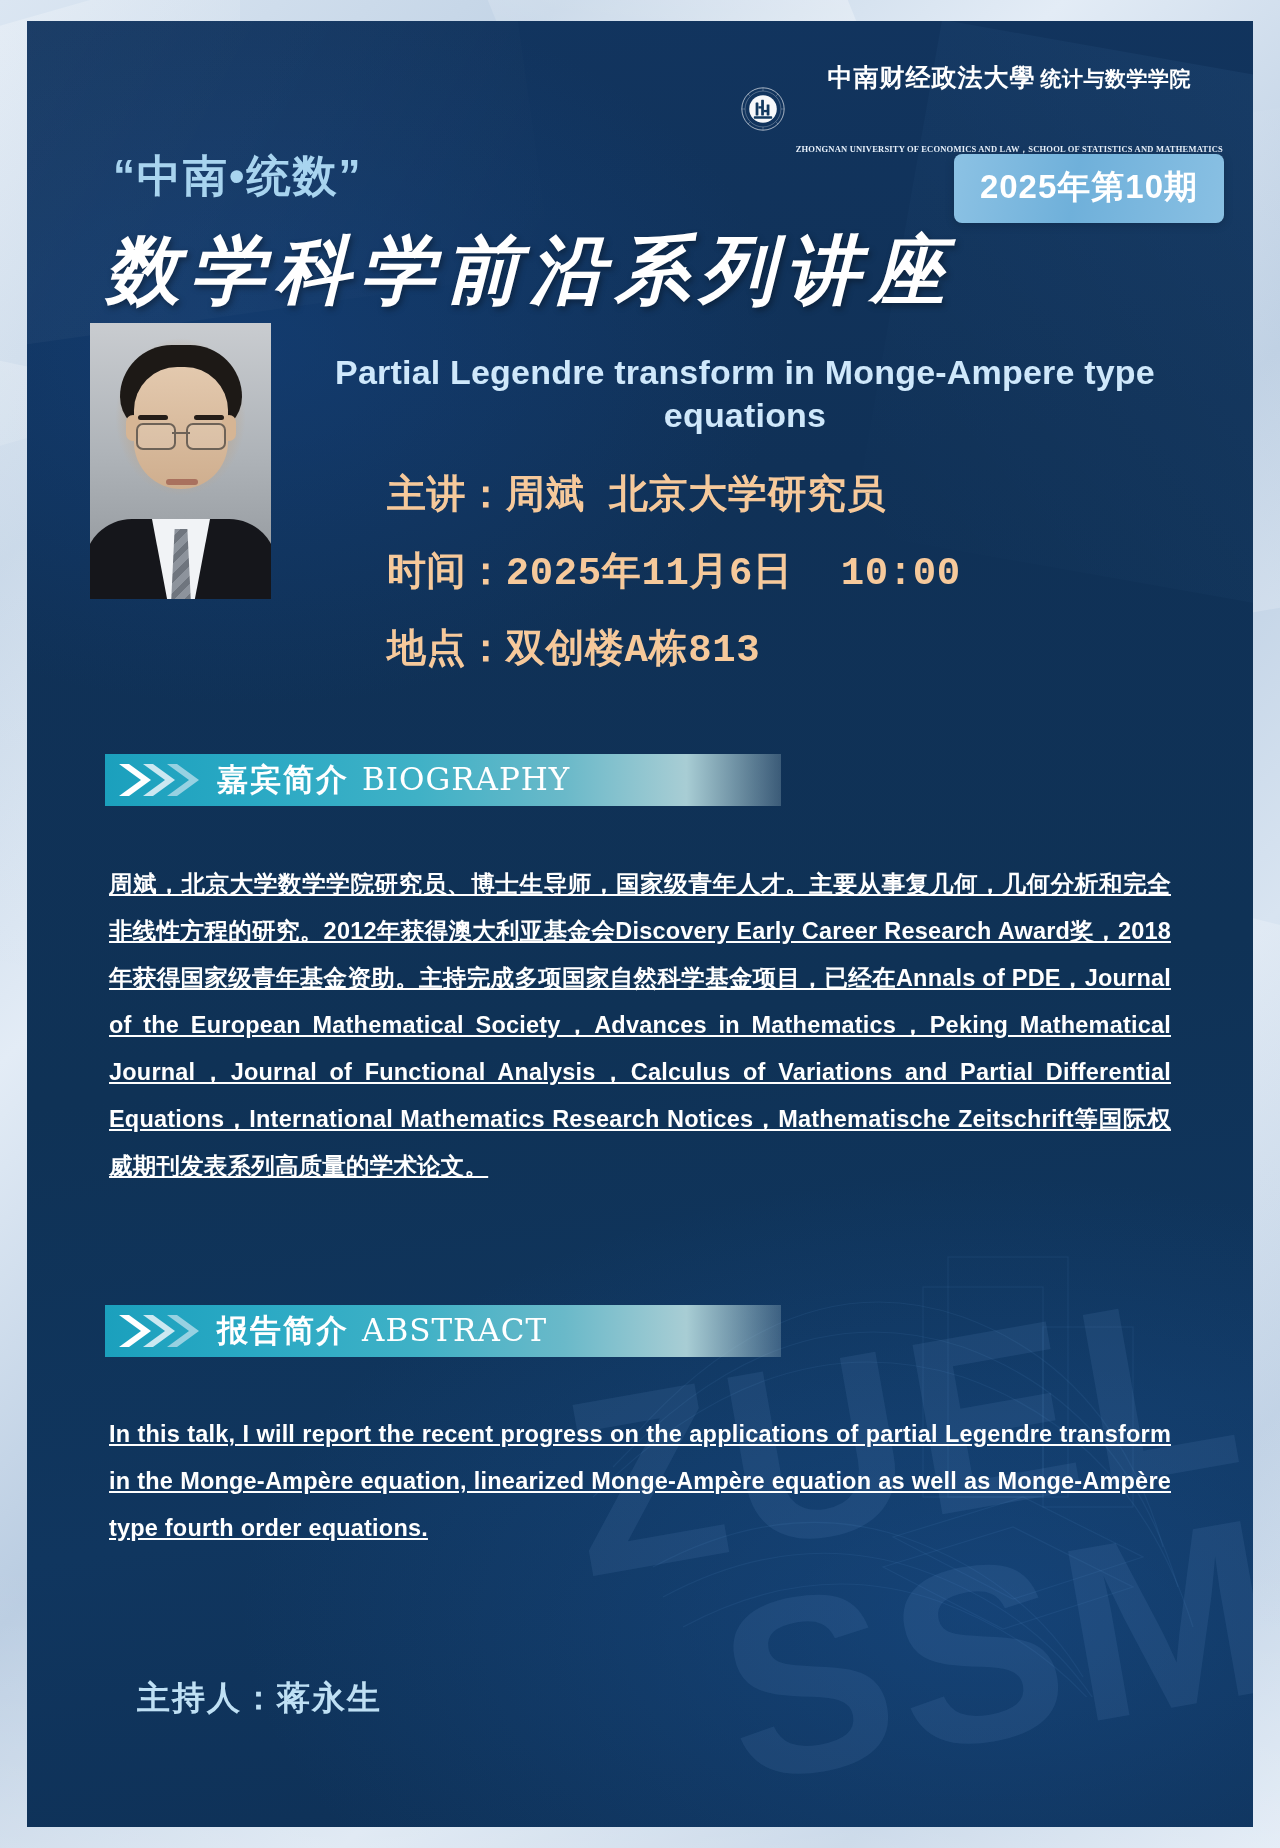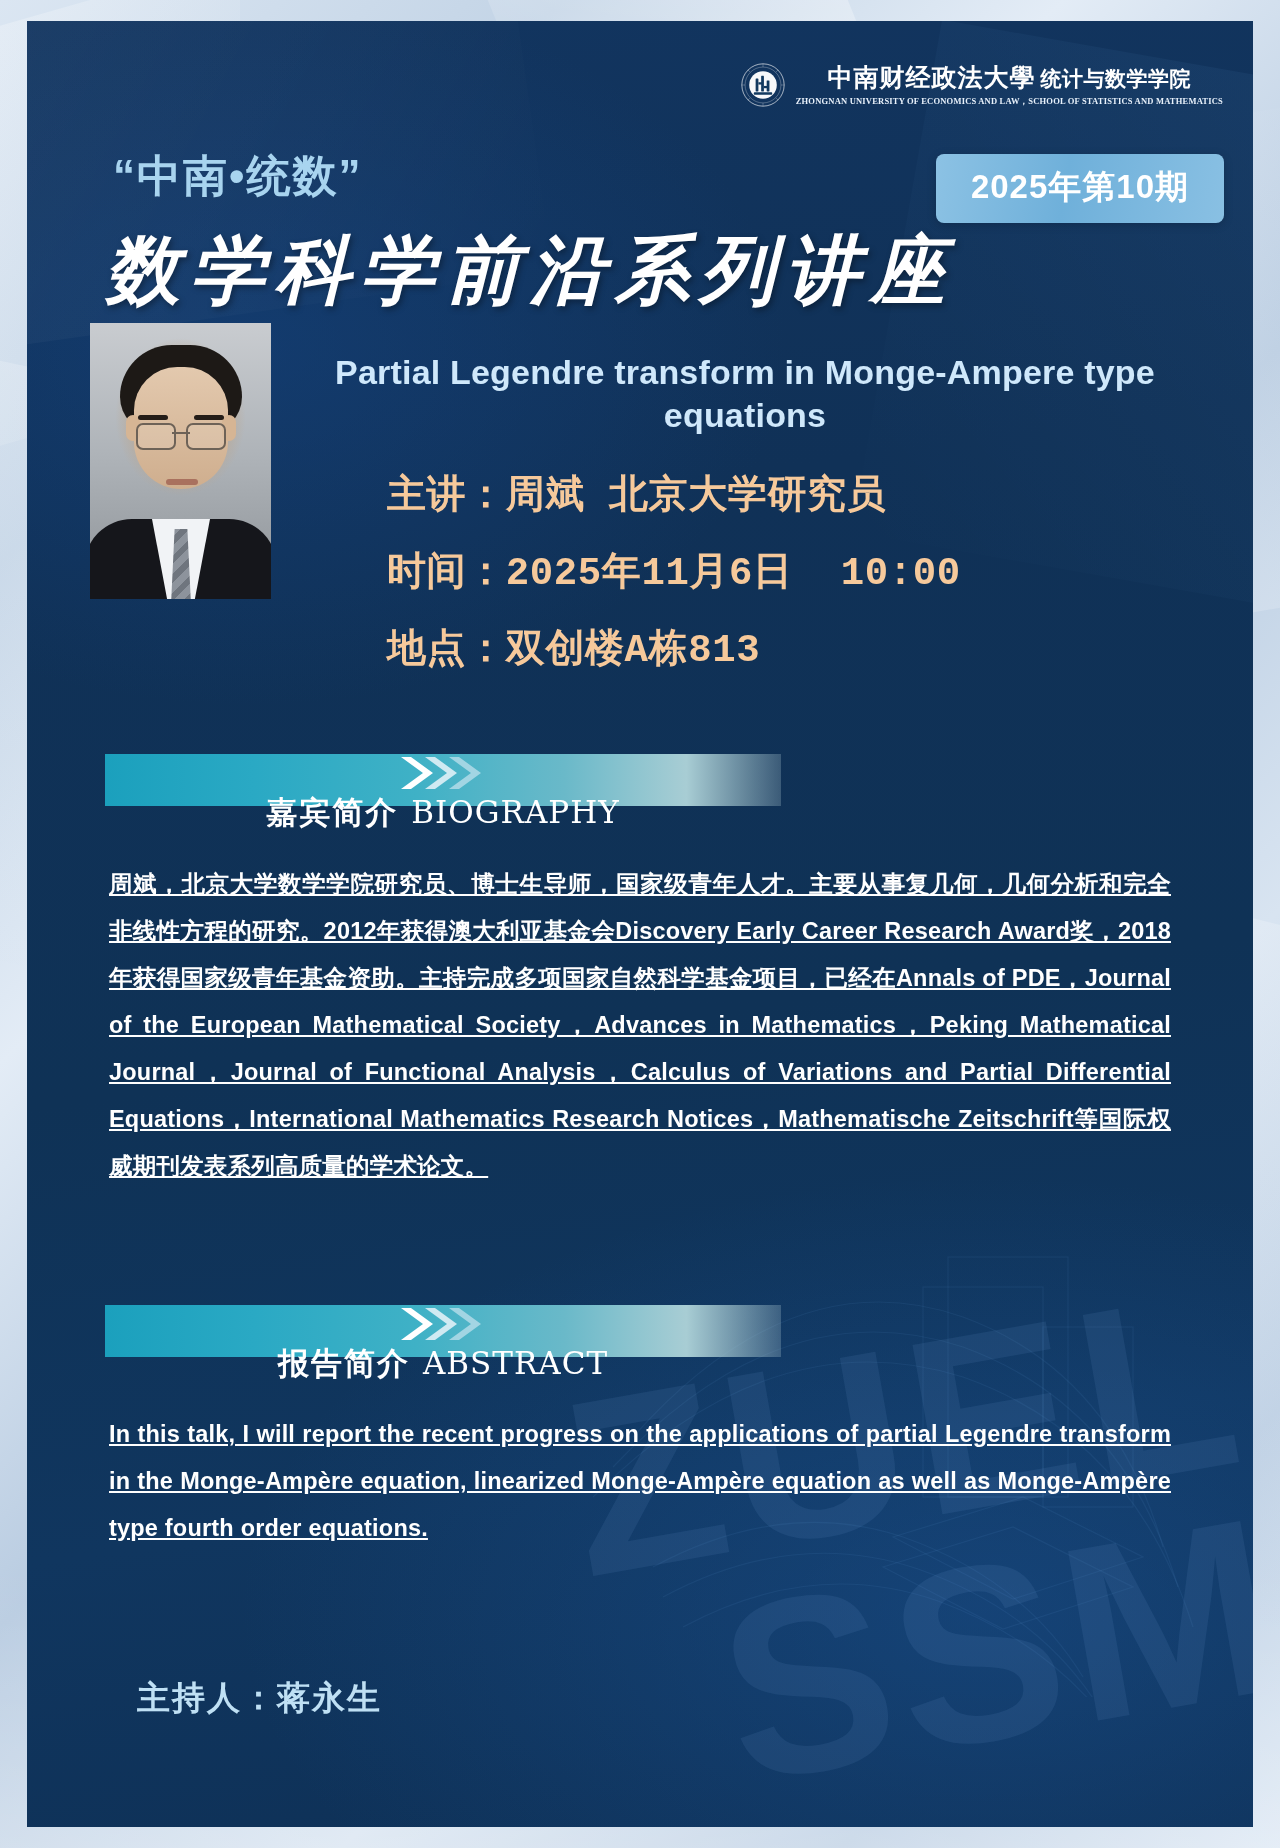--- a/index.html
+++ b/index.html
@@ -52,39 +52,39 @@
   }
 
   
   #logo-row{position:absolute;right:30px;top:40px;display:flex;align-items:center;gap:10px;}
   #logo-mark{width:46px;height:46px;flex:0 0 auto;}
   .logo-text-wrap{display:flex;flex-direction:column;gap:2px;}
   .logo-cn{display:flex;align-items:baseline;gap:5px;color:#ffffff;justify-content:center;}
   .logo-cn .uni{font-size:25px;font-weight:bold;font-family:"DejaVu Serif",serif;letter-spacing:1px;}
   .logo-cn .school{font-size:21px;font-weight:bold;letter-spacing:.5px;}
   .logo-en{font-size:8.5px;letter-spacing:.2px;color:#e8f1fb;font-weight:bold;
-           font-family:"Liberation Serif",serif;white-space:nowrap;}
+           font-family:"Liberation Serif",serif;white-space:nowrap;margin-top:48px;}
 
   
   #series-sub{
     position:absolute;left:86px;top:126px;
     font-size:44px;font-weight:bold;color:#a8d4ef;letter-spacing:2px;
   }
   #series-title{
     position:absolute;left:78px;top:200px;
     font-size:75px;font-weight:bold;color:#ffffff;
     font-family:"DejaVu Serif",serif;
     letter-spacing:10px;font-style:italic;
     text-shadow:2px 3px 6px rgba(0,0,0,.35);
     text-align:right;
   }
   
   #issue-badge{
     position:absolute;right:29px;top:133px;
-    padding:11px 35px 13px;border-radius:8px;
+    padding:11px 26px 13px;border-radius:8px;
     background:linear-gradient(100deg,#8cc2e4 0%,#6fb0da 45%,#89c0e3 100%);
     color:#ffffff;font-size:33px;font-weight:bold;letter-spacing:1px;
     box-shadow:0 2px 10px rgba(0,0,0,.18);
   }
 
   
   #photo{
     position:absolute;left:63px;top:302px;width:181px;height:276px;
     background:
       radial-gradient(58% 46% at 50% 34%, #d9ccbe 0%, #bba893 38%, rgba(150,150,150,0) 62%),
@@ -114,21 +114,21 @@
   .meta{margin-top:30px;padding-left:94px;}
   .meta-line{
     font-size:39px;font-weight:bold;color:#f6c99b;letter-spacing:.6px;
     margin-bottom:23px;white-space:pre;font-family:Liberation Mono, monospace;
   }
 
   
   .sec-band{
     position:absolute;left:78px;width:676px;height:52px;
     background:linear-gradient(90deg,#1ba0bd 0%,#2aa9c4 22%,#3fb1c6 46%,#6ab9c9 68%,#a8cdd4 86%,rgba(190,215,221,.25) 100%);
-    display:flex;align-items:center;flex-direction:column;
+    display:flex;align-items:center;
   }
   .chev{display:flex;align-items:center;margin-left:12px;margin-right:14px;}
   .chev svg{display:block;}
   .sec-label{display:flex;align-items:baseline;gap:13px;color:#ffffff;}
   .sec-cn{font-size:31px;font-weight:bold;letter-spacing:2px;}
   .sec-en{font-size:31px;font-family:"DejaVu Serif",serif;letter-spacing:1px;}
 
   
   .body-text{
     position:absolute;left:82px;width:1062px;

